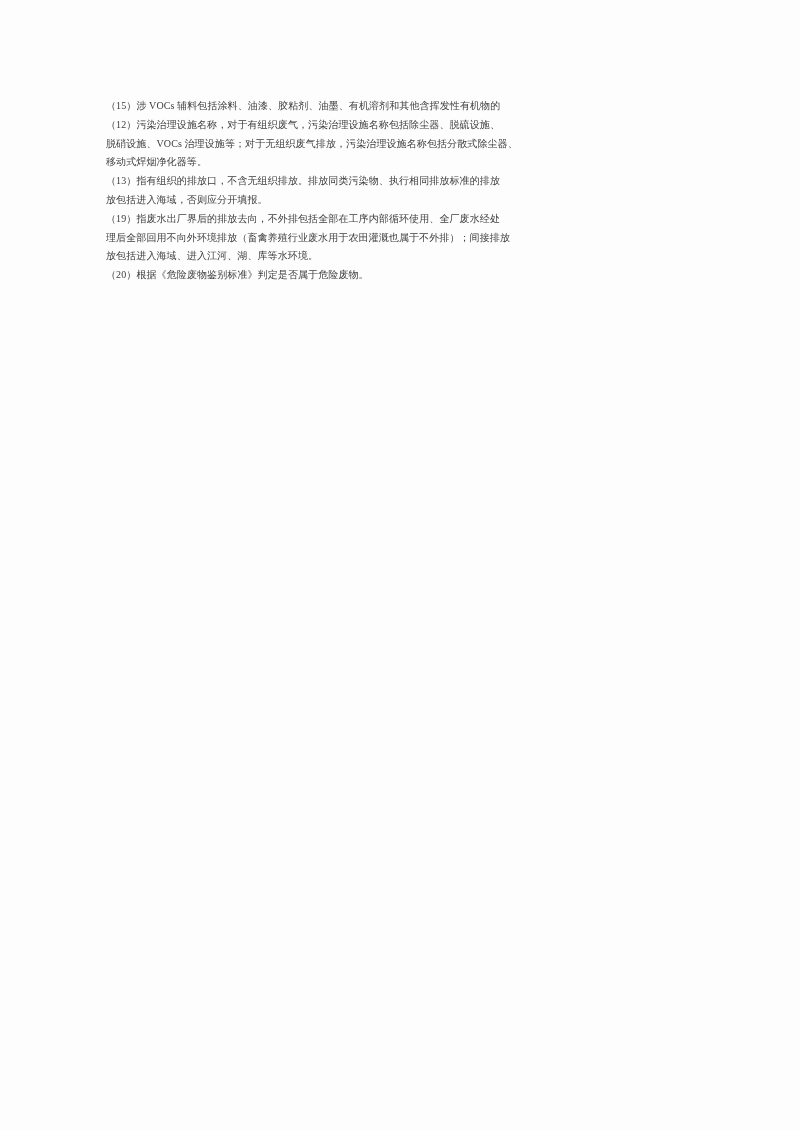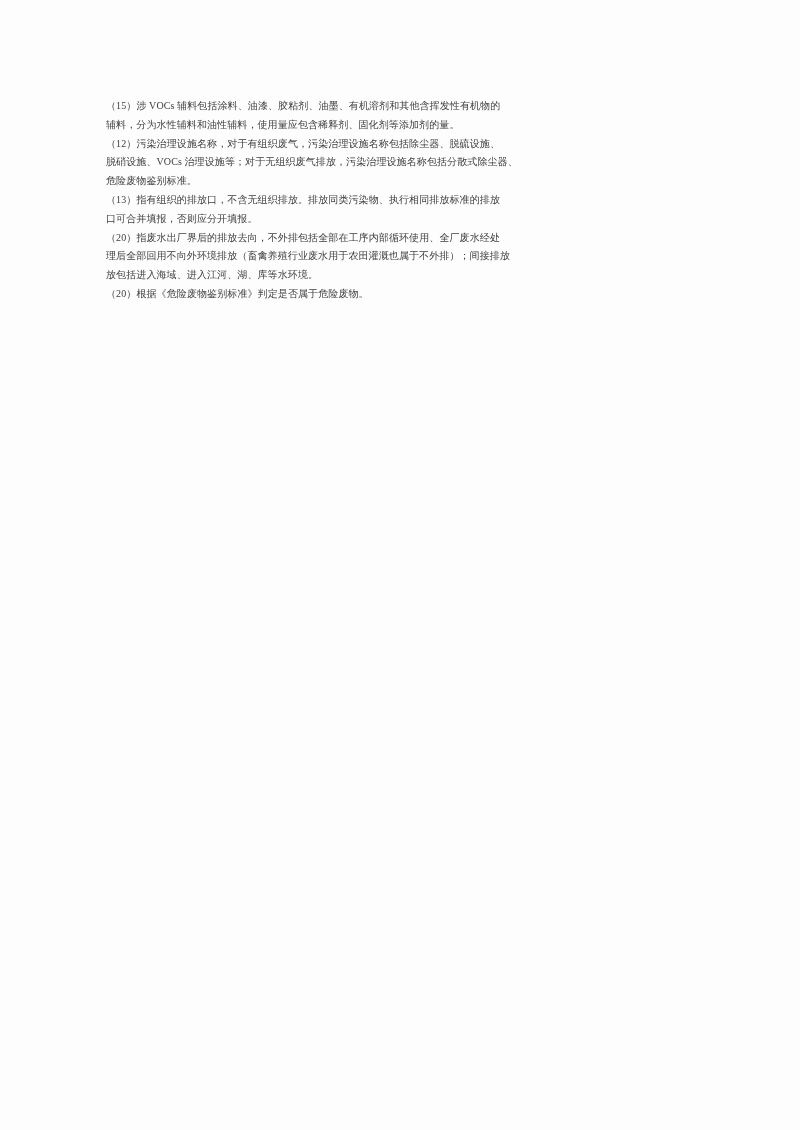--- a/index.html
+++ b/index.html
@@ -39,37 +39,36 @@
   }
 </style>
 </head>
 <body>
 
 <div class="page">
   <div class="content">
 
     <div class="para">
       <div class="line">（15）涉 VOCs 辅料包括涂料、油漆、胶粘剂、油墨、有机溶剂和其他含挥发性有机物的</div>
-      <div class="line">辅料，分为水性辅料和油性辅料，使用量应包含稀释剂、固化剂等添加剂的量。</div>
     </div>
 
     <div class="para">
       <div class="line">（12）污染治理设施名称，对于有组织废气，污染治理设施名称包括除尘器、脱硫设施、</div>
       <div class="line">脱硝设施、VOCs 治理设施等；对于无组织废气排放，污染治理设施名称包括分散式除尘器、</div>
-      <div class="line">危险废物鉴别标准。</div>
+      <div class="line">移动式焊烟净化器等。</div>
     </div>
 
     <div class="para">
       <div class="line">（13）指有组织的排放口，不含无组织排放。排放同类污染物、执行相同排放标准的排放</div>
-      <div class="line">口可合并填报，否则应分开填报。</div>
+      <div class="line">放包括进入海域，否则应分开填报。</div>
     </div>
 
 
     <div class="para">
-      <div class="line">（20）指废水出厂界后的排放去向，不外排包括全部在工序内部循环使用、全厂废水经处</div>
+      <div class="line">（19）指废水出厂界后的排放去向，不外排包括全部在工序内部循环使用、全厂废水经处</div>
       <div class="line">理后全部回用不向外环境排放（畜禽养殖行业废水用于农田灌溉也属于不外排）；间接排放</div>
       <div class="line">放包括进入海域、进入江河、湖、库等水环境。</div>
     </div>
 
     <div class="para">
       <div class="line">（20）根据《危险废物鉴别标准》判定是否属于危险废物。</div>
     </div>
 
   </div>
 </div>

